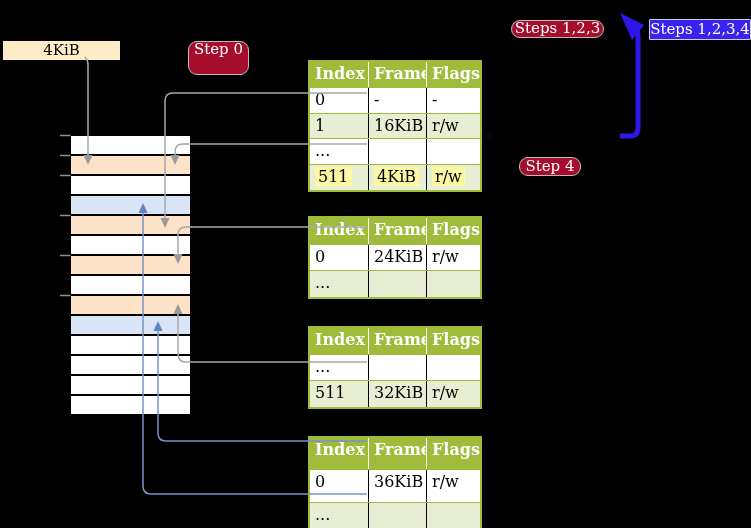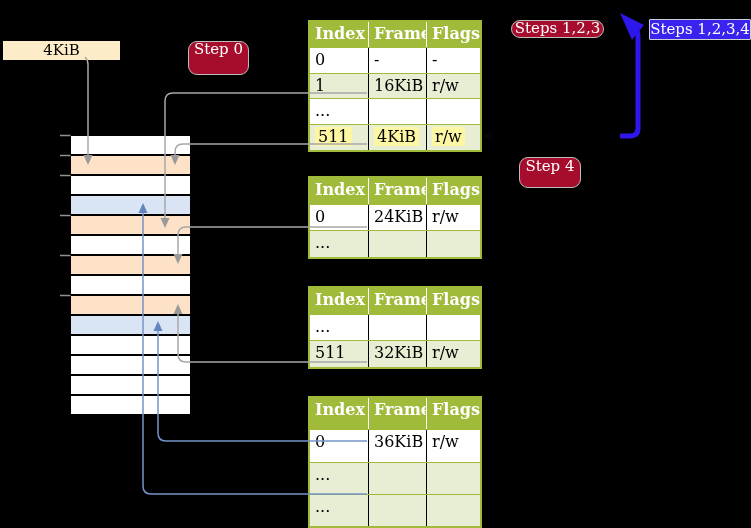--- a/index.html
+++ b/index.html
@@ -5,21 +5,21 @@
   html,body{margin:0;padding:0}
   body{
     width:751px;height:528px;position:relative;overflow:hidden;
     background:#000;
     font-family:"DejaVu Serif","Liberation Serif",serif;
   }
   
   .ptable{
     position:absolute;left:308px;width:174px;box-sizing:border-box;
     border:2px solid #9fbb39;background:#fff;
-    display:flex;flex-direction:column;
+    display:flex;flex-direction:column;margin-top:40px;
   }
   .t1{top:20px;height:132px}
   .t2{top:176px;height:83px}
   .t3{top:286px;height:83px}
   .t4{top:396px;height:132px}
   .row{display:flex;flex:1;border-top:1px solid #9fbb39;min-height:0}
   .row:first-child{border-top:none}
   .row.head{background:#9fbb39;color:#fff;font-weight:bold}
   .row.g{background:#e8eed4}
   .c{box-sizing:border-box;padding:3px 0 0 5px;font-size:16px;line-height:1.15;white-space:nowrap;overflow:hidden}
@@ -32,21 +32,21 @@
   .mrow{height:18px;margin-bottom:2px}
   .k-free{background:#ffffff}
   .k-pt{background:#fde2c7}
   .k-mapped{background:#d9e4f5}
   
   .lbl{position:absolute;box-sizing:border-box;text-align:center;font-size:15px;white-space:nowrap}
   .lbl-tan{left:3px;top:41px;width:117px;height:19px;background:#fcecc8;color:#000;line-height:19px}
   .lbl-red{background:#a60d2d;color:#fff;border:1px solid #bdbdbd;border-radius:9px}
   .lbl-step0{left:188px;top:41px;width:61px;height:34px;line-height:15px}
   .lbl-steps123{left:511px;top:20px;width:93px;height:18px;line-height:15px}
-  .lbl-step4{left:519px;top:157px;width:62px;height:31px;line-height:16px}
+  .lbl-step4{left:519px;top:157px;width:62px;height:19px;line-height:16px}
   .lbl-blue{left:649px;top:19px;width:102px;height:21px;line-height:18px;background:#3a23ee;color:#fff;border:1px solid #cfcfcf;border-radius:1px}
   
   svg.arrows{position:absolute;left:0;top:0;z-index:20;pointer-events:none}
 </style>
 </head>
 <body>
 
 <div class="mem">
   <div class="mrow k-free"></div>
   <div class="mrow k-pt"></div>

